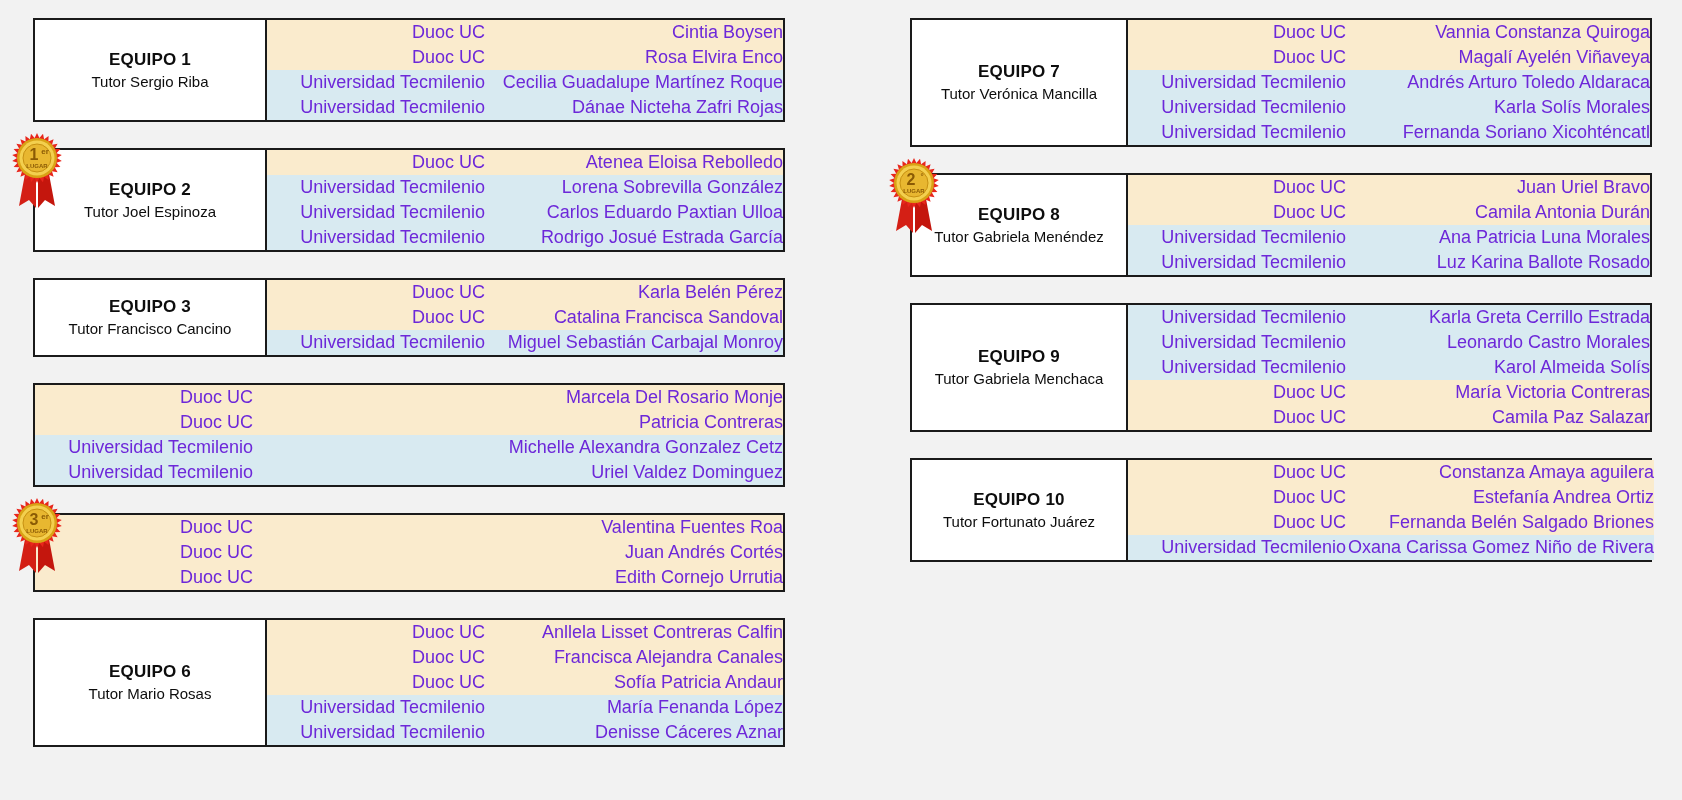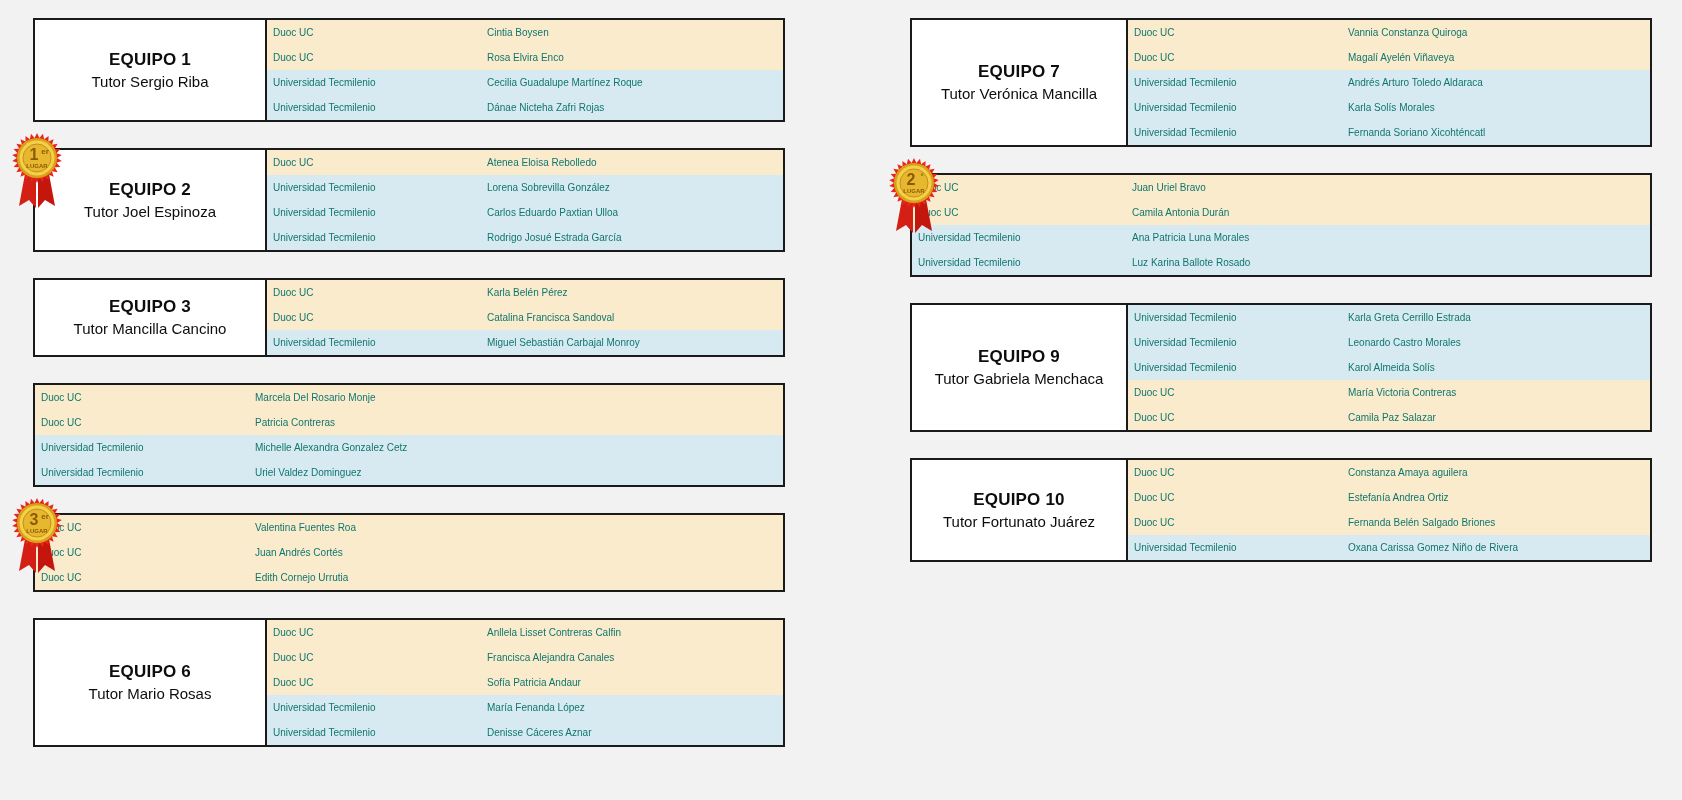--- a/index.html
+++ b/index.html
@@ -82,22 +82,23 @@
 
   .members {
     flex: 1 1 auto;
     display: flex;
     flex-direction: column;
   }
   .member-row {
     display: flex;
     align-items: center;
     height: 25px;
-    font-size: 10px;
-    color: #0f766e;
+    font-size: 18px;
+    color: #6d28d9;
+    text-align: right;
   }
   .member-row.duoc { background: #faebcd; }
   .member-row.tecmilenio { background: #d8eaf1; }
   .member-uni {
     flex: 0 0 218px;
     width: 218px;
     padding-left: 6px;
     box-sizing: border-box;
     white-space: nowrap;
     overflow: hidden;
@@ -188,21 +189,21 @@
           </div>
           <div class="member-row tecmilenio">
             <div class="member-uni">Universidad Tecmilenio</div>
             <div class="member-name">Rodrigo Josué Estrada García</div>
           </div>
         </div>
       </div>
       <div class="team">
         <div class="team-info">
           <div class="team-name">EQUIPO 3</div>
-          <div class="team-tutor">Tutor Mancilla Cancino</div>
+          <div class="team-tutor">Tutor Francisco Cancino</div>
         </div>
         <div class="members">
           <div class="member-row duoc">
             <div class="member-uni">Duoc UC</div>
             <div class="member-name">Karla Belén Pérez</div>
           </div>
           <div class="member-row duoc">
             <div class="member-uni">Duoc UC</div>
             <div class="member-name">Catalina Francisca Sandoval</div>
           </div>
@@ -326,20 +327,24 @@
             <path d="M40 46 L46 78 L36 72 L29 80 L29 50 Z" fill="#c4160d"></path>
             <polygon points="28.0,5.0 30.4,10.1 34.0,5.7 35.1,11.3 39.6,7.9 39.4,13.5 44.6,11.3 43.0,16.7 48.6,15.8 45.7,20.7 51.4,21.1 47.4,25.2 52.8,27.0 48.0,30.0 52.8,33.0 47.4,34.8 51.4,38.9 45.7,39.3 48.6,44.2 43.0,43.3 44.6,48.7 39.4,46.5 39.6,52.1 35.1,48.7 34.0,54.3 30.4,49.9 28.0,55.0 25.6,49.9 22.0,54.3 20.9,48.7 16.4,52.1 16.6,46.5 11.4,48.7 13.0,43.3 7.4,44.2 10.3,39.3 4.6,38.9 8.6,34.8 3.2,33.0 8.0,30.0 3.2,27.0 8.6,25.2 4.6,21.1 10.3,20.7 7.4,15.8 13.0,16.7 11.4,11.3 16.6,13.5 16.4,7.9 20.9,11.3 22.0,5.7 25.6,10.1" fill="#e8261c"></polygon>
             <circle cx="28" cy="30" r="20" fill="#d9a215"></circle>
             <circle cx="28" cy="30" r="17.5" fill="#f3cf4e"></circle>
             <circle cx="28" cy="30" r="14" fill="#e8b730" stroke="#c79112" stroke-width="1"></circle>
             <text class="badge-place" x="25" y="32" text-anchor="middle" font-size="16">2</text>
             <text class="badge-place" x="36" y="26" text-anchor="middle" font-size="8">°</text>
             <text class="badge-place" x="28" y="40" text-anchor="middle" font-size="6">LUGAR</text>
           </svg>
         </div>
+        <div class="team-info">
+          <div class="team-name">EQUIPO 8</div>
+          <div class="team-tutor">Tutor Gabriela Menéndez</div>
+        </div>
         <div class="members">
           <div class="member-row duoc">
             <div class="member-uni">Duoc UC</div>
             <div class="member-name">Juan Uriel Bravo</div>
           </div>
           <div class="member-row duoc">
             <div class="member-uni">Duoc UC</div>
             <div class="member-name">Camila Antonia Durán</div>
           </div>
           <div class="member-row tecmilenio">

